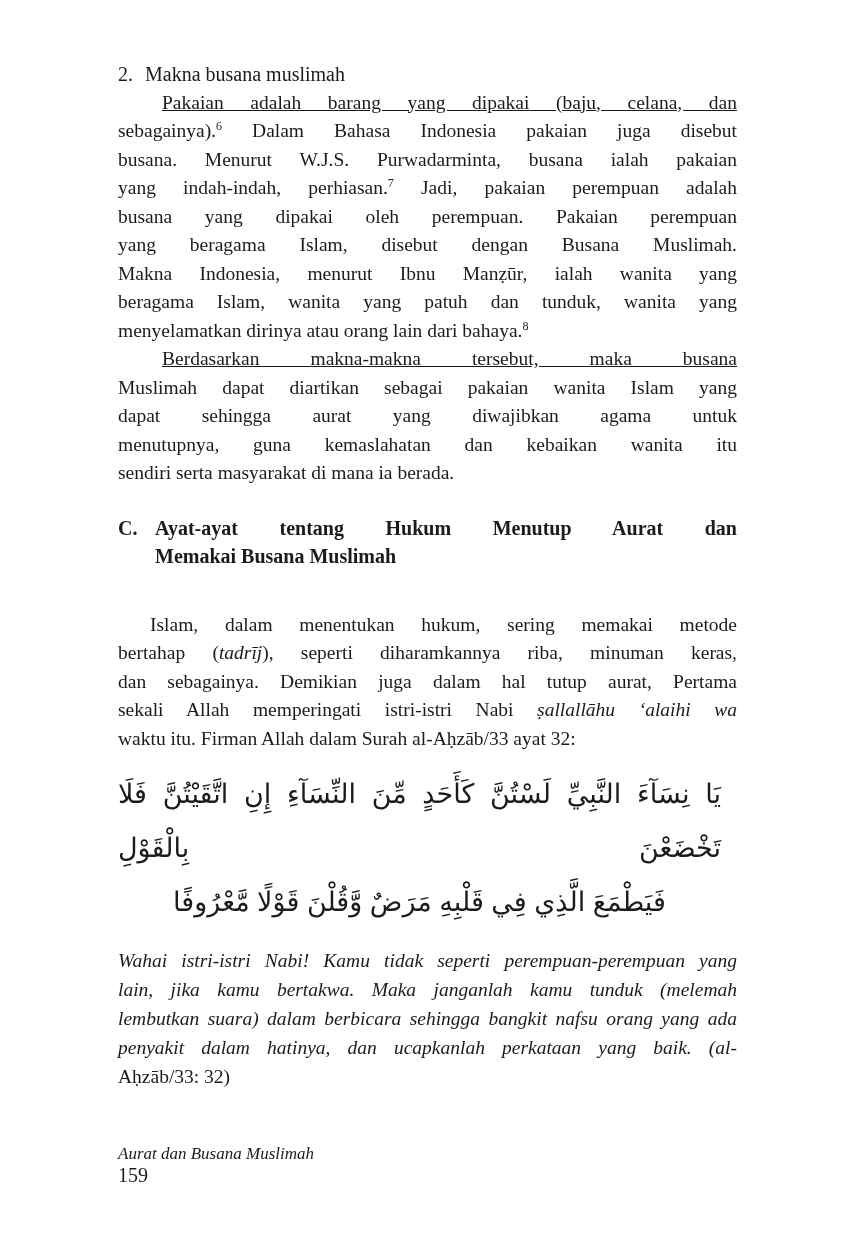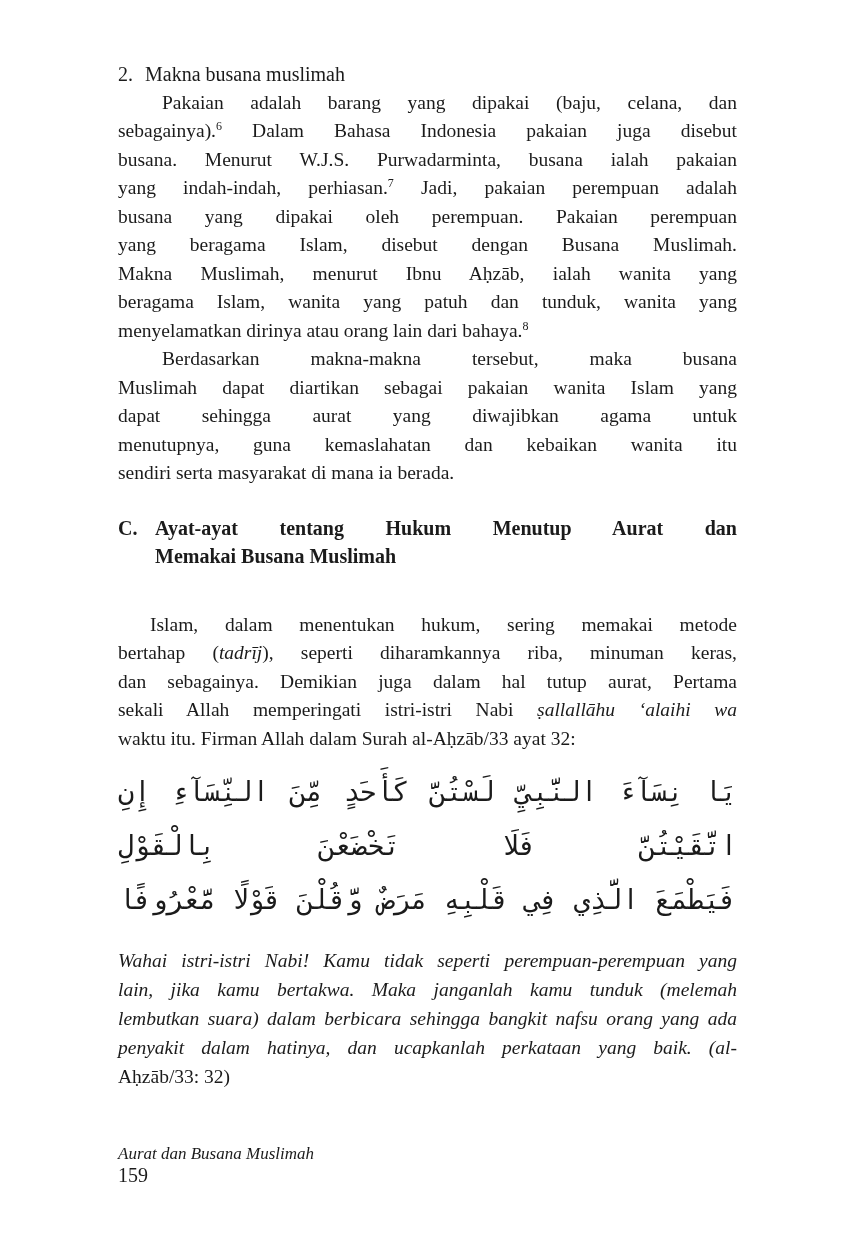--- a/index.html
+++ b/index.html
@@ -47,34 +47,34 @@
   .headC-num {
     width: 29px;
     flex: none;
     font-size: 20px;
     line-height: 28.5px;
   }
   .headC-lines { flex: 1; }
   .headC-lines .line { font-size: 20px; margin-left: 8px; }
 
   
-  .para .line.first { text-indent: 44px; }
+  .para .line.first { text-indent: 44px; text-decoration: underline; }
   .paraC .line.first { text-indent: 32px; margin-top: 40px; }
 
   sup {
     font-size: 12px;
     line-height: 0;
     vertical-align: super;
   }
 
   
   .arabic {
     direction: rtl;
-    font-family: Liberation Mono, monospace;
-    margin: 14px 0 17px 0;
+    font-family: Liberation Sans, sans-serif;
+    margin: 14px 16px 17px 0;
   }
   .arabic .line {
     font-size: 27px;
     line-height: 54px;
     text-align: justify;
     text-align-last: justify;
   }
   .arabic .line.last { text-align-last: center; }
 
   
@@ -109,21 +109,21 @@
     <span>Makna busana muslimah</span>
   </div>
 
   <div class="para">
       <div class="line first">Pakaian adalah barang yang dipakai (baju, celana, dan</div>
       <div class="line">sebagainya).<sup>6</sup> Dalam Bahasa Indonesia pakaian juga disebut</div>
       <div class="line">busana. Menurut W.J.S. Purwadarminta, busana ialah pakaian</div>
       <div class="line">yang indah-indah, perhiasan.<sup>7</sup> Jadi, pakaian perempuan adalah</div>
       <div class="line">busana yang dipakai oleh perempuan. Pakaian perempuan</div>
       <div class="line">yang beragama Islam, disebut dengan Busana Muslimah.</div>
-      <div class="line">Makna Muslimah, menurut Ibnu Aḥzāb, ialah wanita yang</div>
+      <div class="line">Makna Indonesia, menurut Ibnu Manẓūr, ialah wanita yang</div>
       <div class="line">beragama Islam, wanita yang patuh dan tunduk, wanita yang</div>
       <div class="line last">menyelamatkan dirinya atau orang lain dari bahaya.<sup>8</sup></div>
     </div>
 
   <div class="para">
       <div class="line first">Berdasarkan makna-makna tersebut, maka busana</div>
       <div class="line">Muslimah dapat diartikan sebagai pakaian wanita Islam yang</div>
       <div class="line">dapat sehingga aurat yang diwajibkan agama untuk</div>
       <div class="line">menutupnya, guna kemaslahatan dan kebaikan wanita itu</div>
       <div class="line last">sendiri serta masyarakat di mana ia berada.</div>

